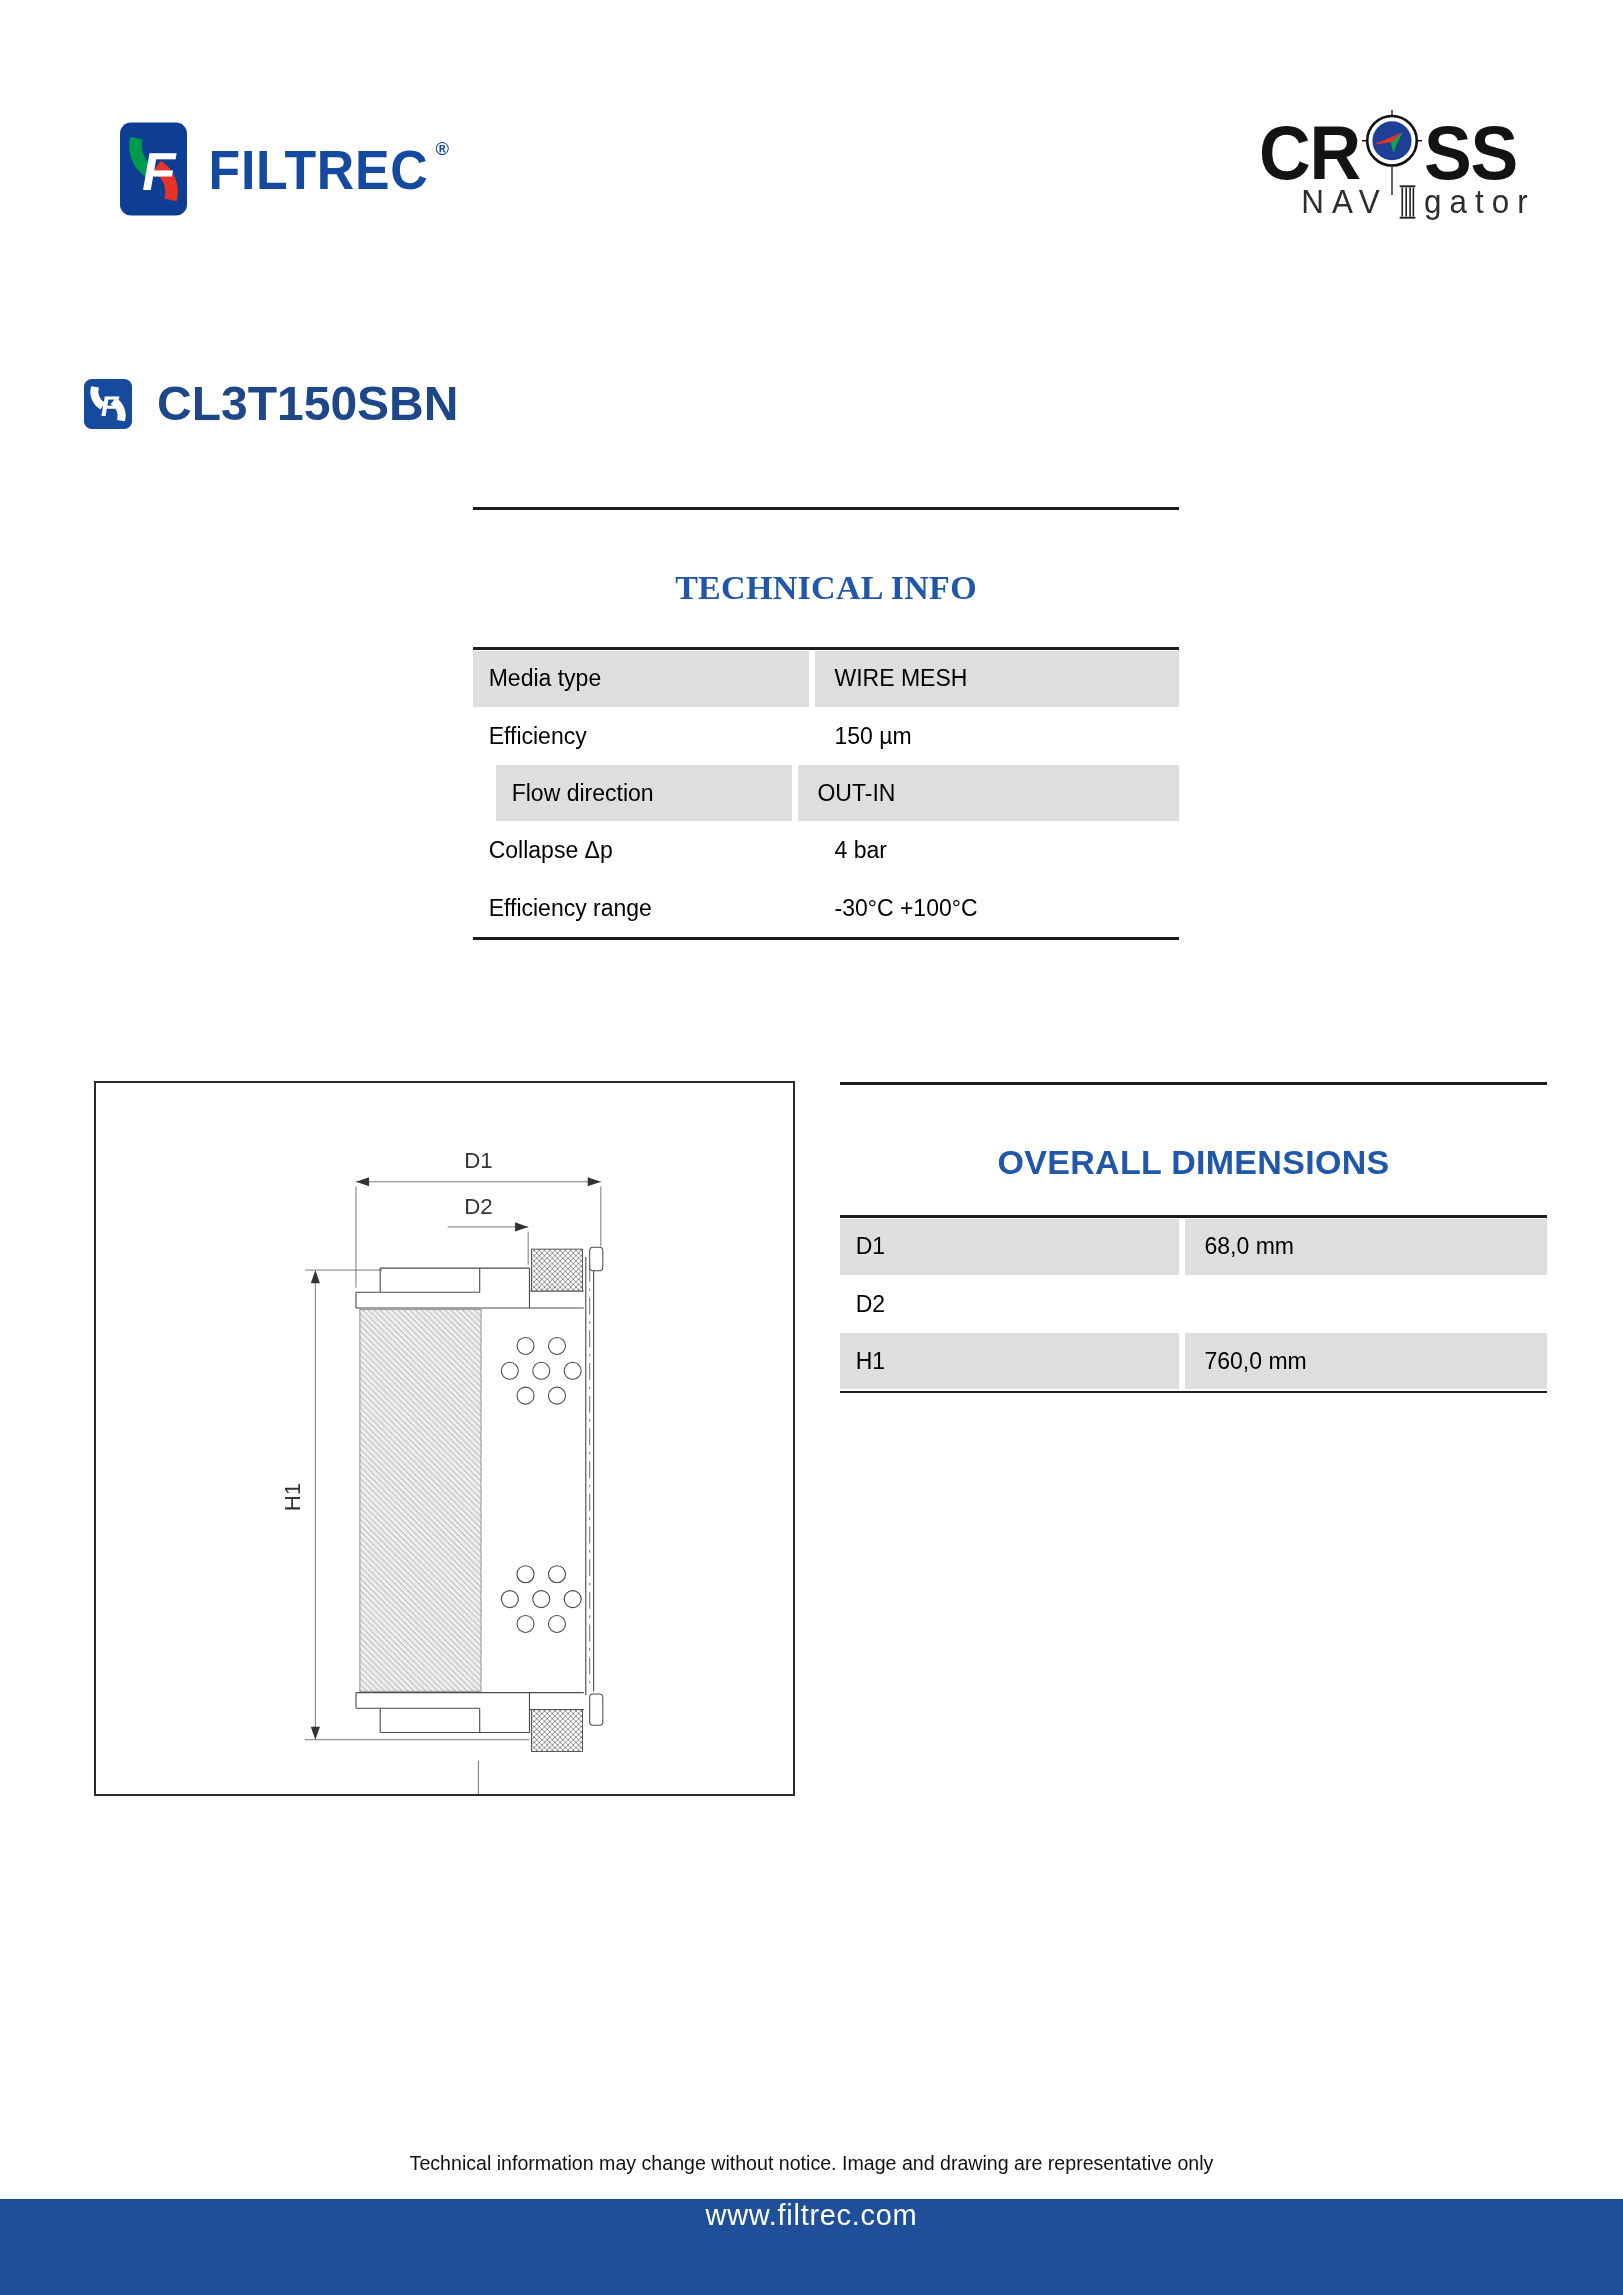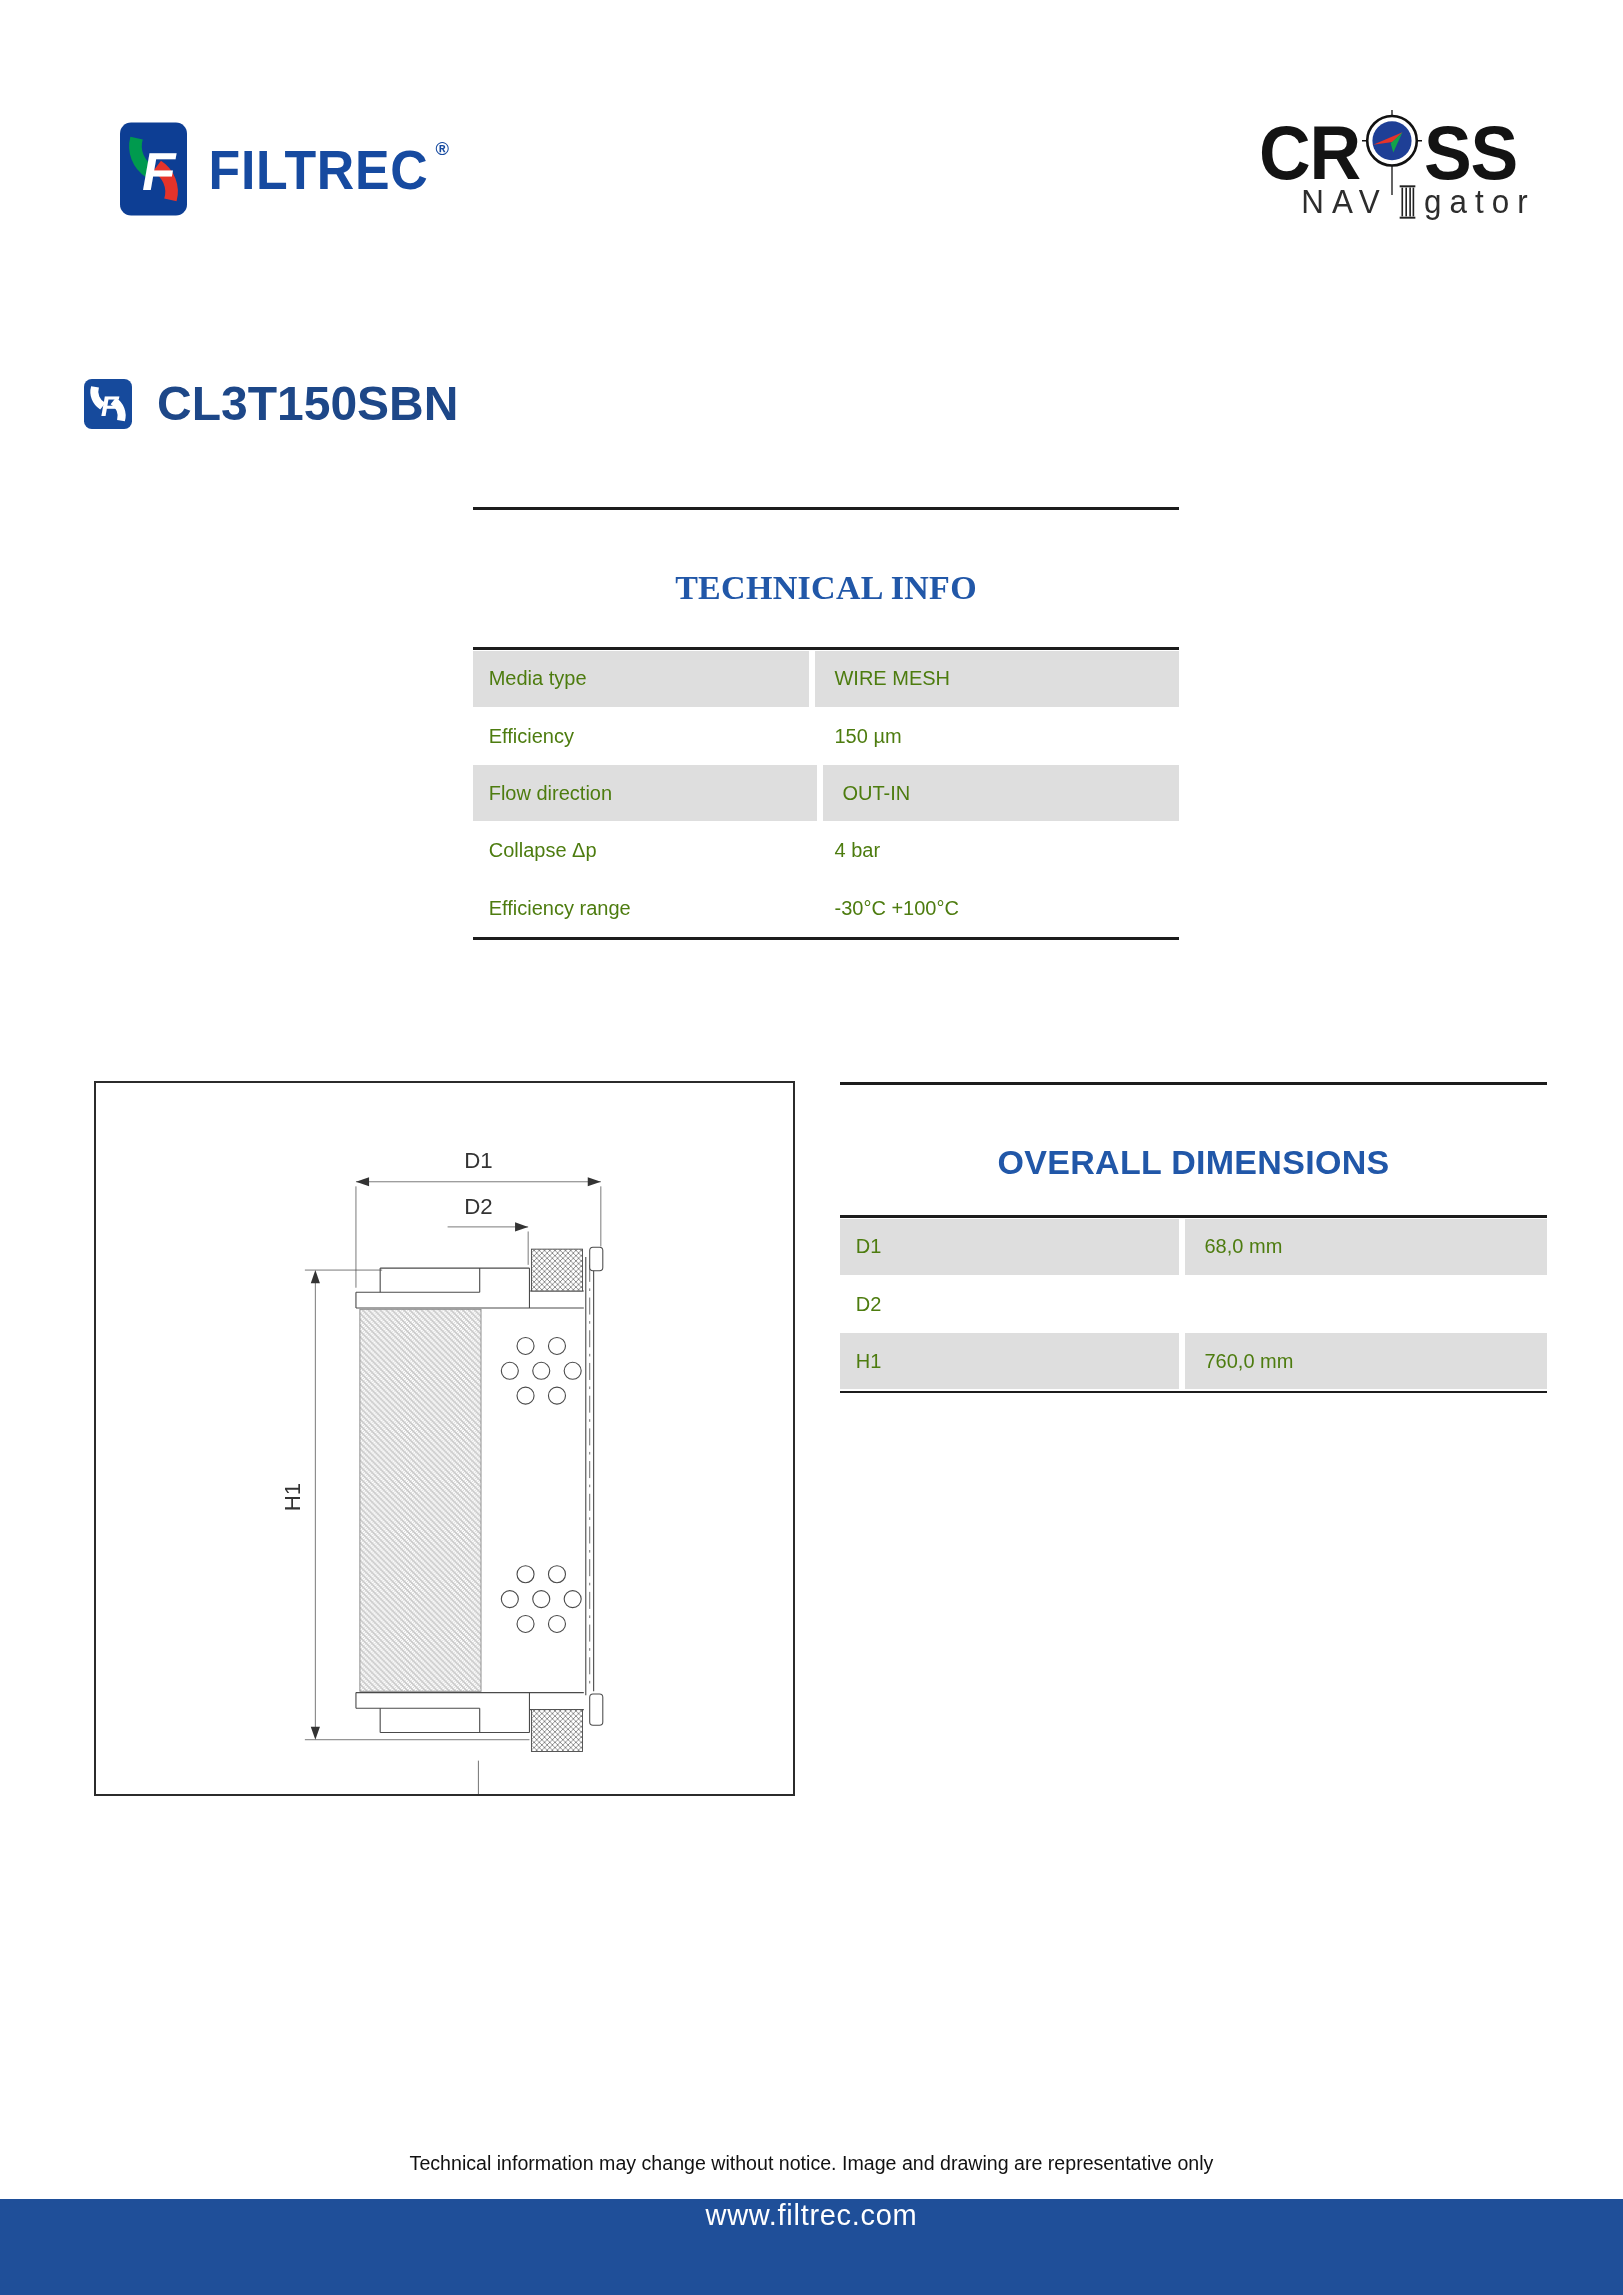--- a/index.html
+++ b/index.html
@@ -21,21 +21,21 @@
   .cross-small{font-size:33px;font-weight:400;letter-spacing:8.5px;color:#2d2d2d;transform:scale(0.95,1);}
   
   .title-block{position:absolute;left:84px;top:376px;display:flex;align-items:center;}
   .product-code{font-size:48px;font-weight:700;color:#1d4788;margin-left:25px;letter-spacing:0px;}
   
   .rule{position:absolute;height:2.6px;background:#1c1c1c;}
   .sec-heading{position:absolute;text-align:center;font-size:34px;font-weight:700;color:#2157a8;letter-spacing:0.3px;}
   
   .dtable{position:absolute;}
   .dtable .tborder{height:2.6px;background:#1c1c1c;}
-  .trow{display:flex;height:56px;margin-top:1.3px;font-size:20px;color:#4d7c0f;}
+  .trow{display:flex;height:56px;margin-top:1.3px;font-size:23px;color:#000000;}
   .trow:first-of-type{margin-top:0;}
   .trow .lbl{display:flex;align-items:center;padding-left:15.7px;box-sizing:border-box;}
   .trow .val{display:flex;align-items:center;padding-left:19.6px;box-sizing:border-box;flex:1;}
   .trow .cgap{width:5.9px;background:#ffffff;}
   .gray .lbl,.gray .val{background:#dedede;}
   .white .lbl,.white .val{background:#ffffff;}
   
   .drawing-box{position:absolute;left:94px;top:1081px;width:701px;height:715px;border:2px solid #2b2b2b;box-sizing:border-box;}
   
   .disclaimer{position:absolute;left:0;top:2152px;width:1623px;text-align:center;font-size:19.6px;color:#111111;}
@@ -108,21 +108,21 @@
       <div class="lbl" style="width:336px;">Media type</div>
       <div class="cgap"></div>
       <div class="val">WIRE MESH</div>
     </div>
     <div class="trow white">
       <div class="lbl" style="width:336px;">Efficiency</div>
       <div class="cgap"></div>
       <div class="val">150 µm</div>
     </div>
     <div class="trow gray">
-      <div class="lbl" style="width:344px;">Flow direction</div>
+      <div class="lbl" style="width:296px;margin-left:23px;">Flow direction</div>
       <div class="cgap"></div>
       <div class="val">OUT-IN</div>
     </div>
     <div class="trow white">
       <div class="lbl" style="width:336px;">Collapse Δp</div>
       <div class="cgap"></div>
       <div class="val">4 bar</div>
     </div>
     <div class="trow white">
       <div class="lbl" style="width:336px;">Efficiency range</div>

